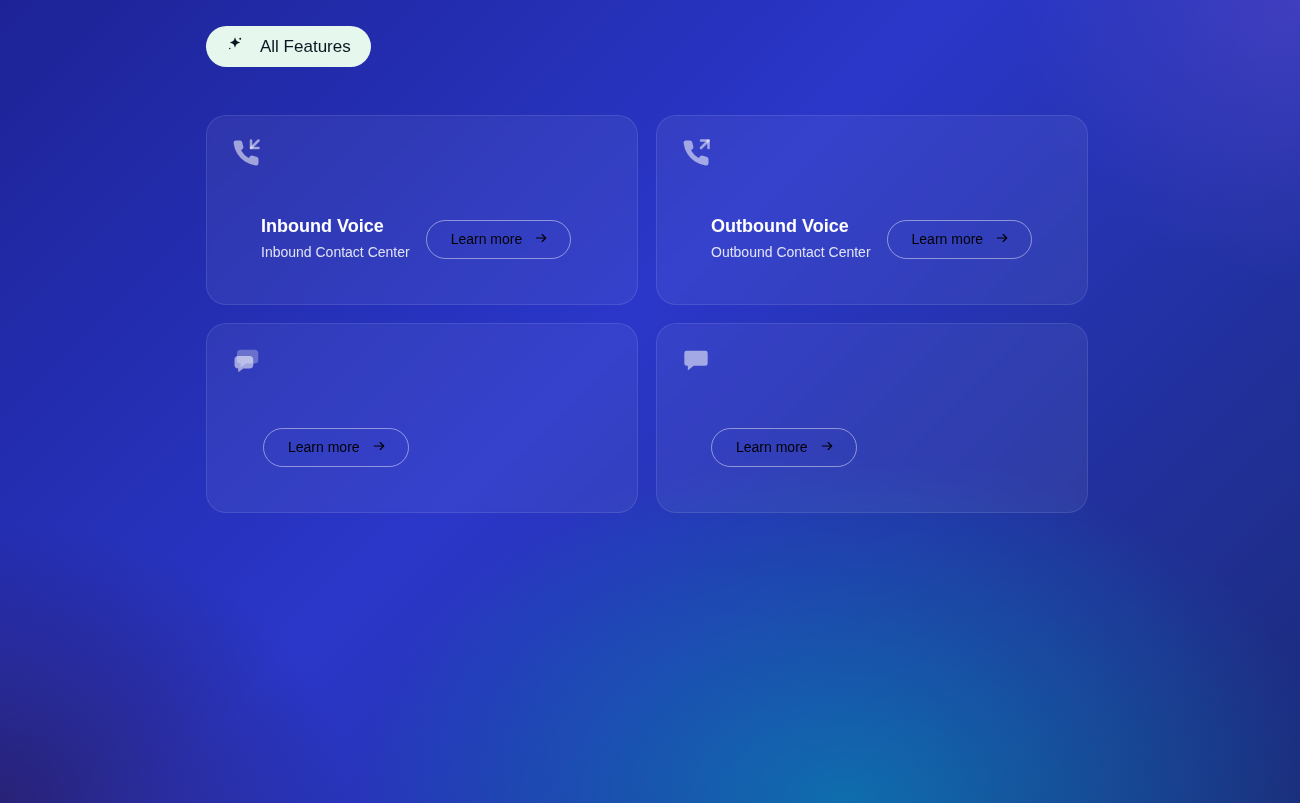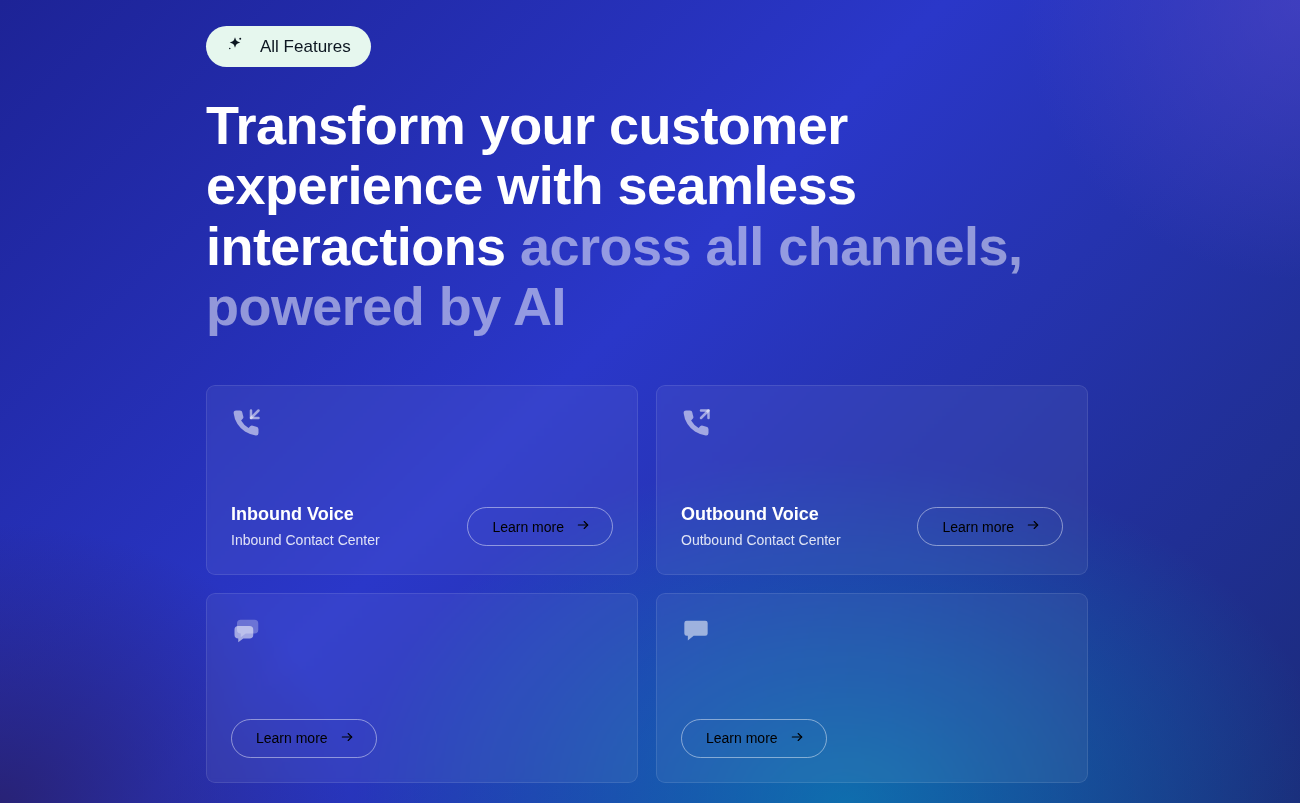--- a/index.html
+++ b/index.html
@@ -40,24 +40,24 @@
   .grid {
     margin-top: 48px;
     display: grid;
     grid-template-columns: 1fr 1fr;
     gap: 18px;
     width: 882px;
   }
   .card {
     background: rgba(255,255,255,0.06);
     border: 1px solid rgba(255,255,255,0.10);
-    border-radius: 9px;
+    border-radius: 20px;
     padding: 22px 24px 24px 24px;
     display: flex;
-    flex-direction: column;
+    flex-direction: row;
     min-height: 190px;
     backdrop-filter: blur(2px);
   }
   .card-icon {
     color: rgba(255,255,255,0.55);
     margin-bottom: auto;
   }
   .card-bottom {
     display: flex;
     align-items: center;
@@ -104,23 +104,20 @@
     <span>
       <svg width="18" height="18" viewBox="0 0 24 24" fill="none">
         <path d="M12 3l1.2 3.4a4 4 0 0 0 2.4 2.4L19 10l-3.4 1.2a4 4 0 0 0-2.4 2.4L12 17l-1.2-3.4a4 4 0 0 0-2.4-2.4L5 10l3.4-1.2a4 4 0 0 0 2.4-2.4L12 3z" fill="#0c1620"></path>
         <circle cx="19" cy="5" r="1.3" fill="#0c1620"></circle>
         <circle cx="5" cy="18" r="1" fill="#0c1620"></circle>
       </svg>
     </span>
     <span>All Features</span>
   </div>
 
-  <h1 class="headline">
-    <span>Transform your customer experience with seamless interactions</span><span class="muted"> across all channels, powered by AI</span>
-  </h1>
 
   <div class="grid">
 
     <div class="card">
       <div class="card-icon">
         <svg width="30" height="30" viewBox="0 0 24 24" fill="none" stroke="currentColor" stroke-width="2" stroke-linecap="round" stroke-linejoin="round">
           <path d="M22 16.92v3a2 2 0 0 1-2.18 2 19.8 19.8 0 0 1-8.63-3.07 19.5 19.5 0 0 1-6-6A19.8 19.8 0 0 1 2.12 4.18 2 2 0 0 1 4.11 2h3a2 2 0 0 1 2 1.72c.13.96.37 1.9.72 2.81a2 2 0 0 1-.45 2.11L8.09 9.91a16 16 0 0 0 6 6l1.27-1.27a2 2 0 0 1 2.11-.45c.91.35 1.85.59 2.81.72A2 2 0 0 1 22 16.92z" fill="currentColor" stroke="none"></path>
           <polyline points="16 2 16 8 22 8"></polyline>
           <line x1="22" y1="2" x2="16" y2="8"></line>
         </svg>

